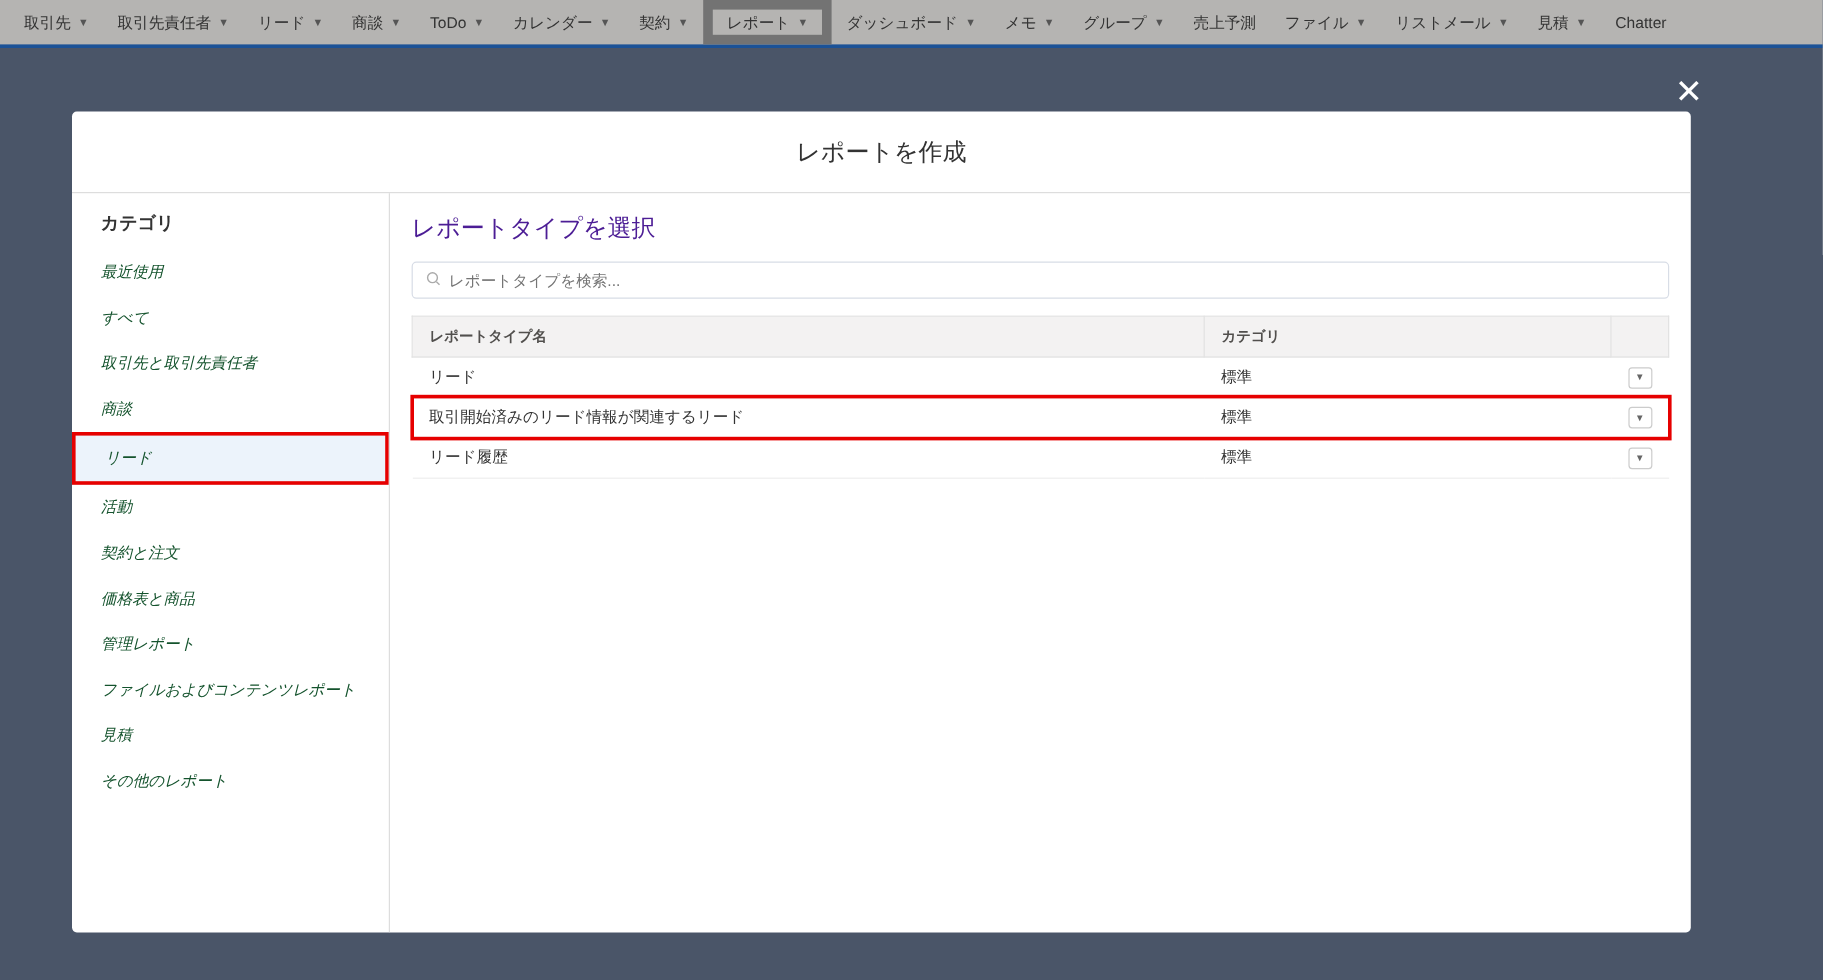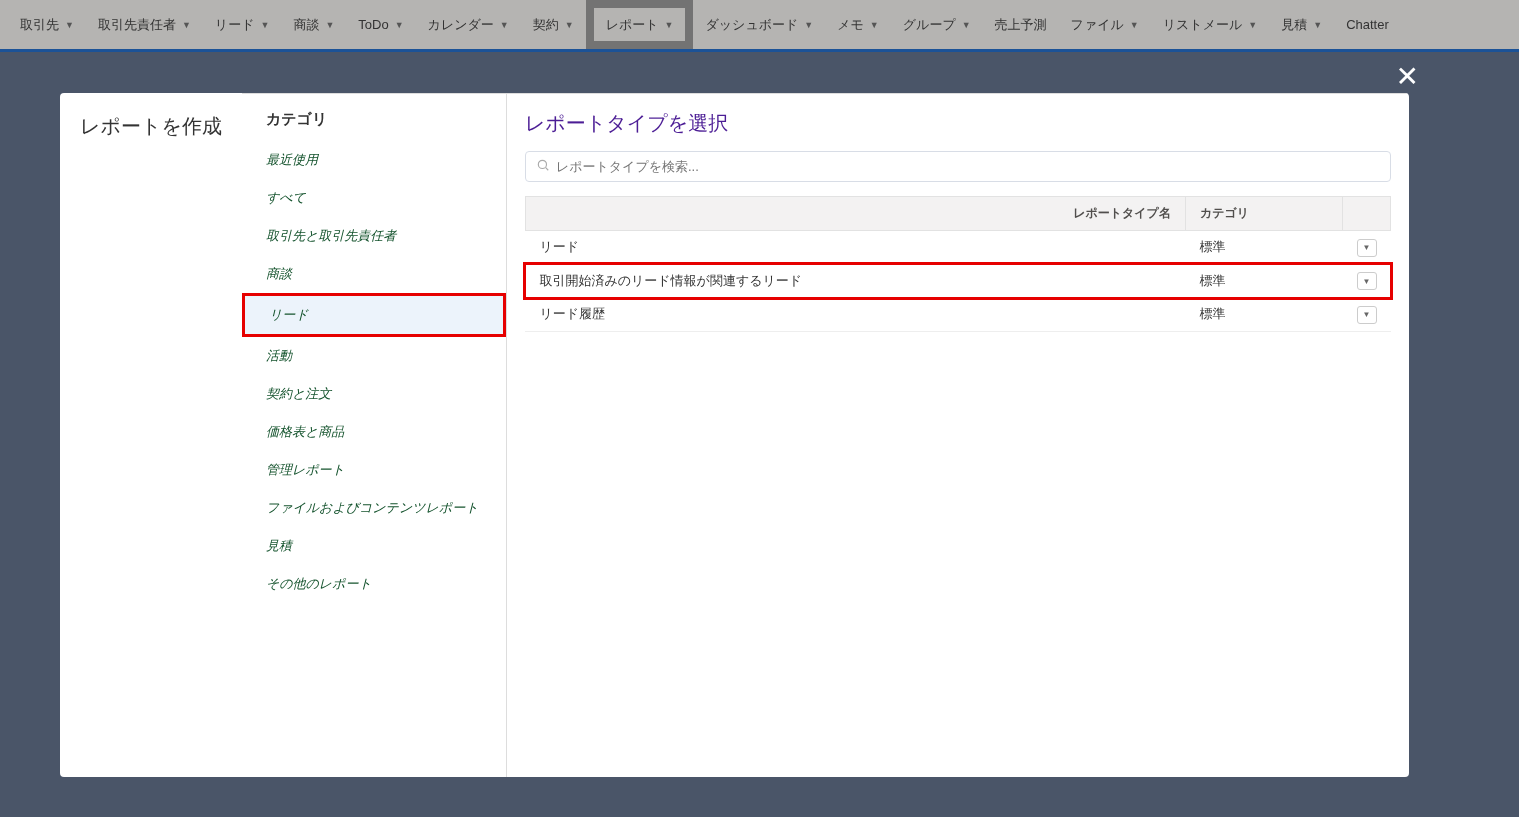--- a/index.html
+++ b/index.html
@@ -7,21 +7,21 @@
       font-family: -apple-system, BlinkMacSystemFont, "Segoe UI", "Hiragino Kaku Gothic ProN", "Hiragino Sans", Meiryo, sans-serif;
       background: #4a5568;
       width: 1519px;
       height: 817px;
       position: relative;
     }
     
     
     .topnav {
       background: #b5b4b2;
-      height: 52px;
+      height: 40px;
       display: flex;
       align-items: center;
       border-bottom: 3px solid #1b5297;
       padding: 0 8px;
     }
     .topnav-item {
       display: flex;
       align-items: center;
       color: #333;
       font-size: 13px;
@@ -54,21 +54,21 @@
     
     .modal {
       position: absolute;
       top: 93px;
       left: 60px;
       right: 110px;
       bottom: 40px;
       background: #fff;
       border-radius: 4px;
       display: flex;
-      flex-direction: row;
+      flex-direction: column;
       overflow: hidden;
     }
     .modal-header {
       text-align: center;
       padding: 20px;
       font-size: 20px;
       color: #333;
       border-bottom: 0;
     }
     .modal-body {
@@ -145,21 +145,21 @@
     }
     .report-table th {
       text-align: left;
       background: #f3f2f2;
       padding: 8px 14px;
       font-size: 12px;
       color: #514f4d;
       font-weight: 600;
       border: 1px solid #e2e2e2;
     }
-    .report-table th.col-name { width: 660px; text-align: right; }
+    .report-table th.col-name { width: 660px; }
     .report-table td {
       padding: 7px 14px;
       font-size: 13px;
       color: #333;
       border-bottom: 1px solid #eee;
     }
     .report-table tr.highlighted {
       outline: 3px solid #e60000;
       outline-offset: -1px;
     }

